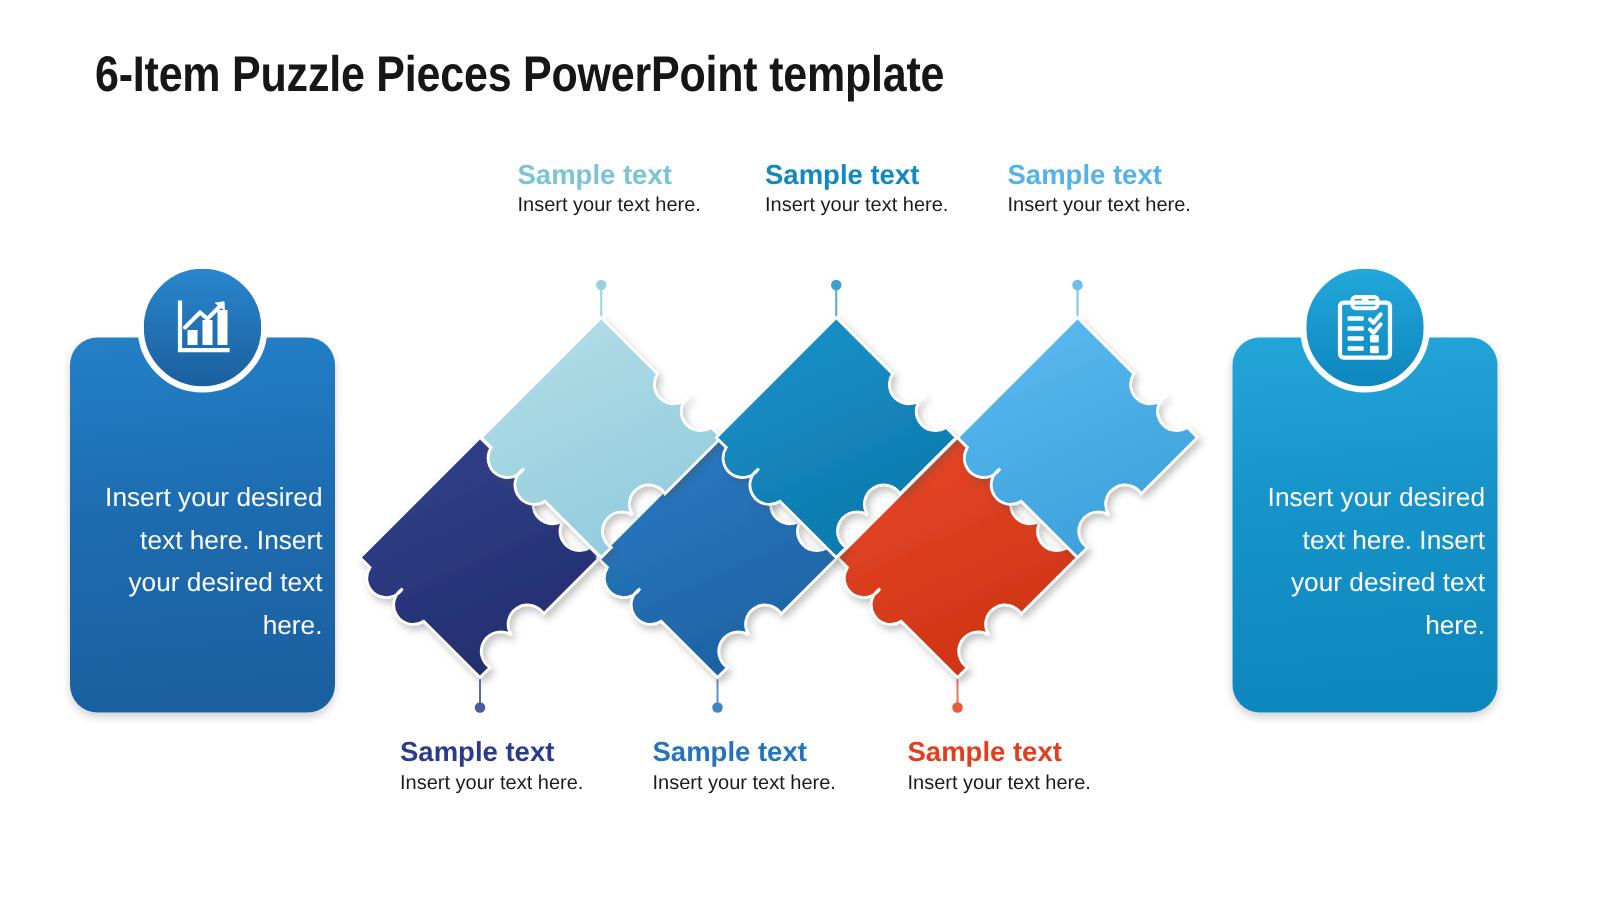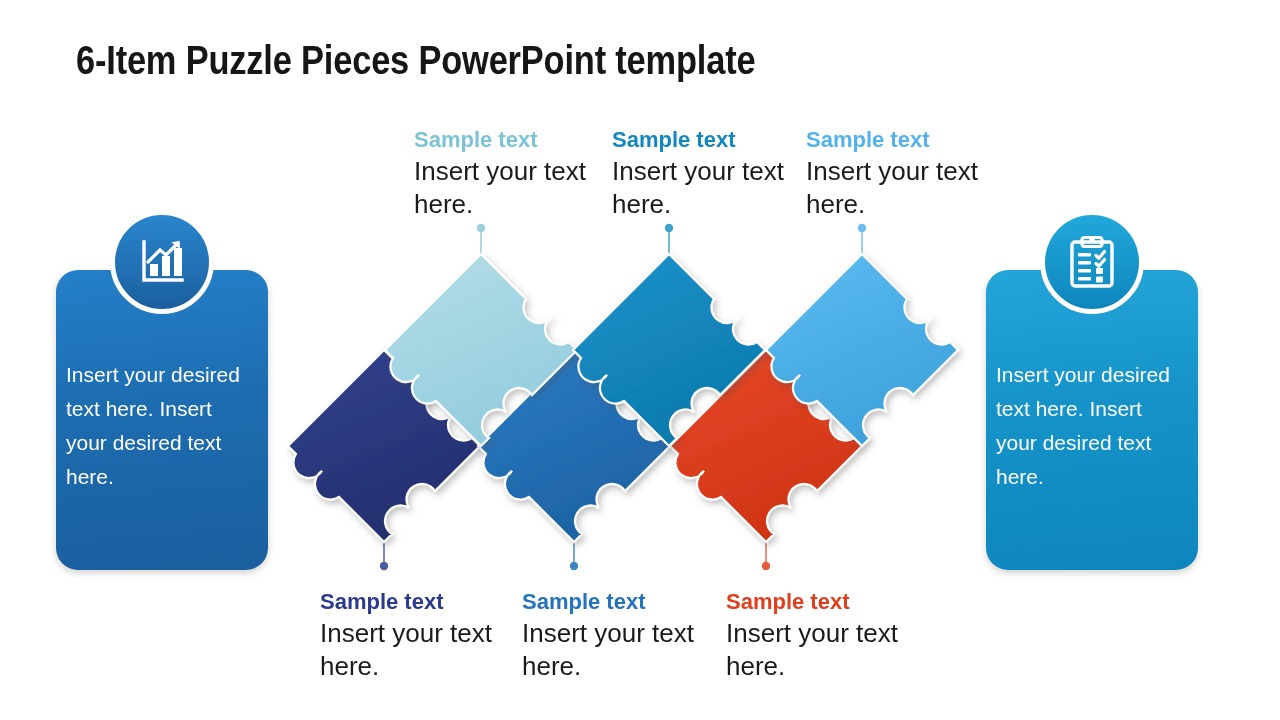--- a/index.html
+++ b/index.html
@@ -37,22 +37,22 @@
     border-radius: 22px;
     box-shadow: 0 3px 7px rgba(0,0,0,0.18);
   }
   #side-panel-left  { left: 56px;  top: 270px; background: linear-gradient(175deg,#2480c8 0%, #1d6cb0 45%, #1a5f9e 100%); }
   #side-panel-right { left: 986px; top: 270px; background: linear-gradient(175deg,#24a5d8 0%, #1593c9 45%, #0d86bd 100%); }
 
   .panel-text {
     position: absolute;
     left: 10px;
     right: 10px;
-    top: 88px;
-    text-align: left;
+    top: 112px;
+    text-align: right;
     color: #ffffff;
     font-size: 21px;
     line-height: 1.62;
     font-weight: 400;
   }
 
   .panel-circle {
     position: absolute;
     width: 104px;
     height: 104px;
@@ -82,21 +82,21 @@
 
   
   .callout { position: absolute; width: 185px; }
   .callout-title {
     font-size: 22px;
     font-weight: 700;
     margin: 0 0 1px 0;
     line-height: 1.28;
   }
   .callout-body {
-    font-size: 26px;
+    font-size: 16px;
     font-weight: 400;
     color: #1b1b1b;
     line-height: 1.28;
     margin: 0;
   }
 
   #callout-1 { left: 414px; top: 126px; }
   #callout-2 { left: 612px; top: 126px; }
   #callout-3 { left: 806px; top: 126px; }
   #callout-4 { left: 320px; top: 588px; }

